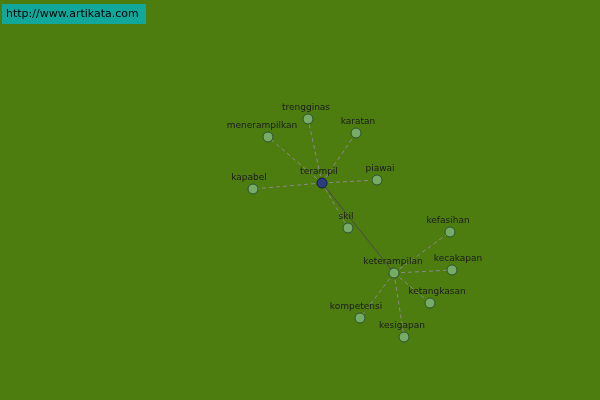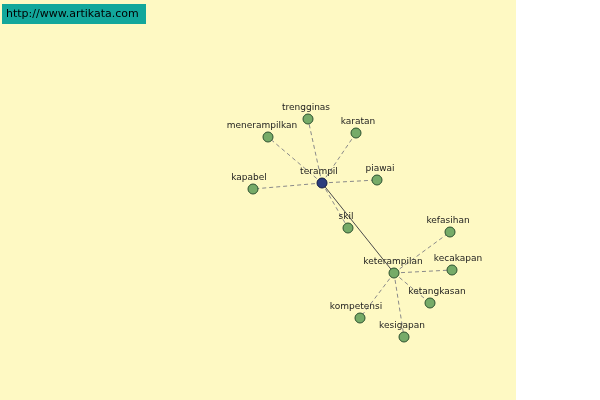--- a/index.html
+++ b/index.html
@@ -7,23 +7,23 @@
     padding: 0;
     width: 600px;
     height: 400px;
     background: #ffffff;
     font-family: "DejaVu Sans", "Liberation Sans", sans-serif;
     overflow: hidden;
     position: relative;
   }
   .stage {
     position: relative;
-    width: 516px;
+    width: 600px;
     height: 400px;
-    background: #fef9c3;
+    background: #4d7c0f;
   }
   .url-chip {
     position: absolute;
     top: 4px;
     left: 2px;
     background: #12a79b;
     color: #000000;
     font-size: 11px;
     line-height: 14px;
     padding: 3px 7px 3px 4px;

